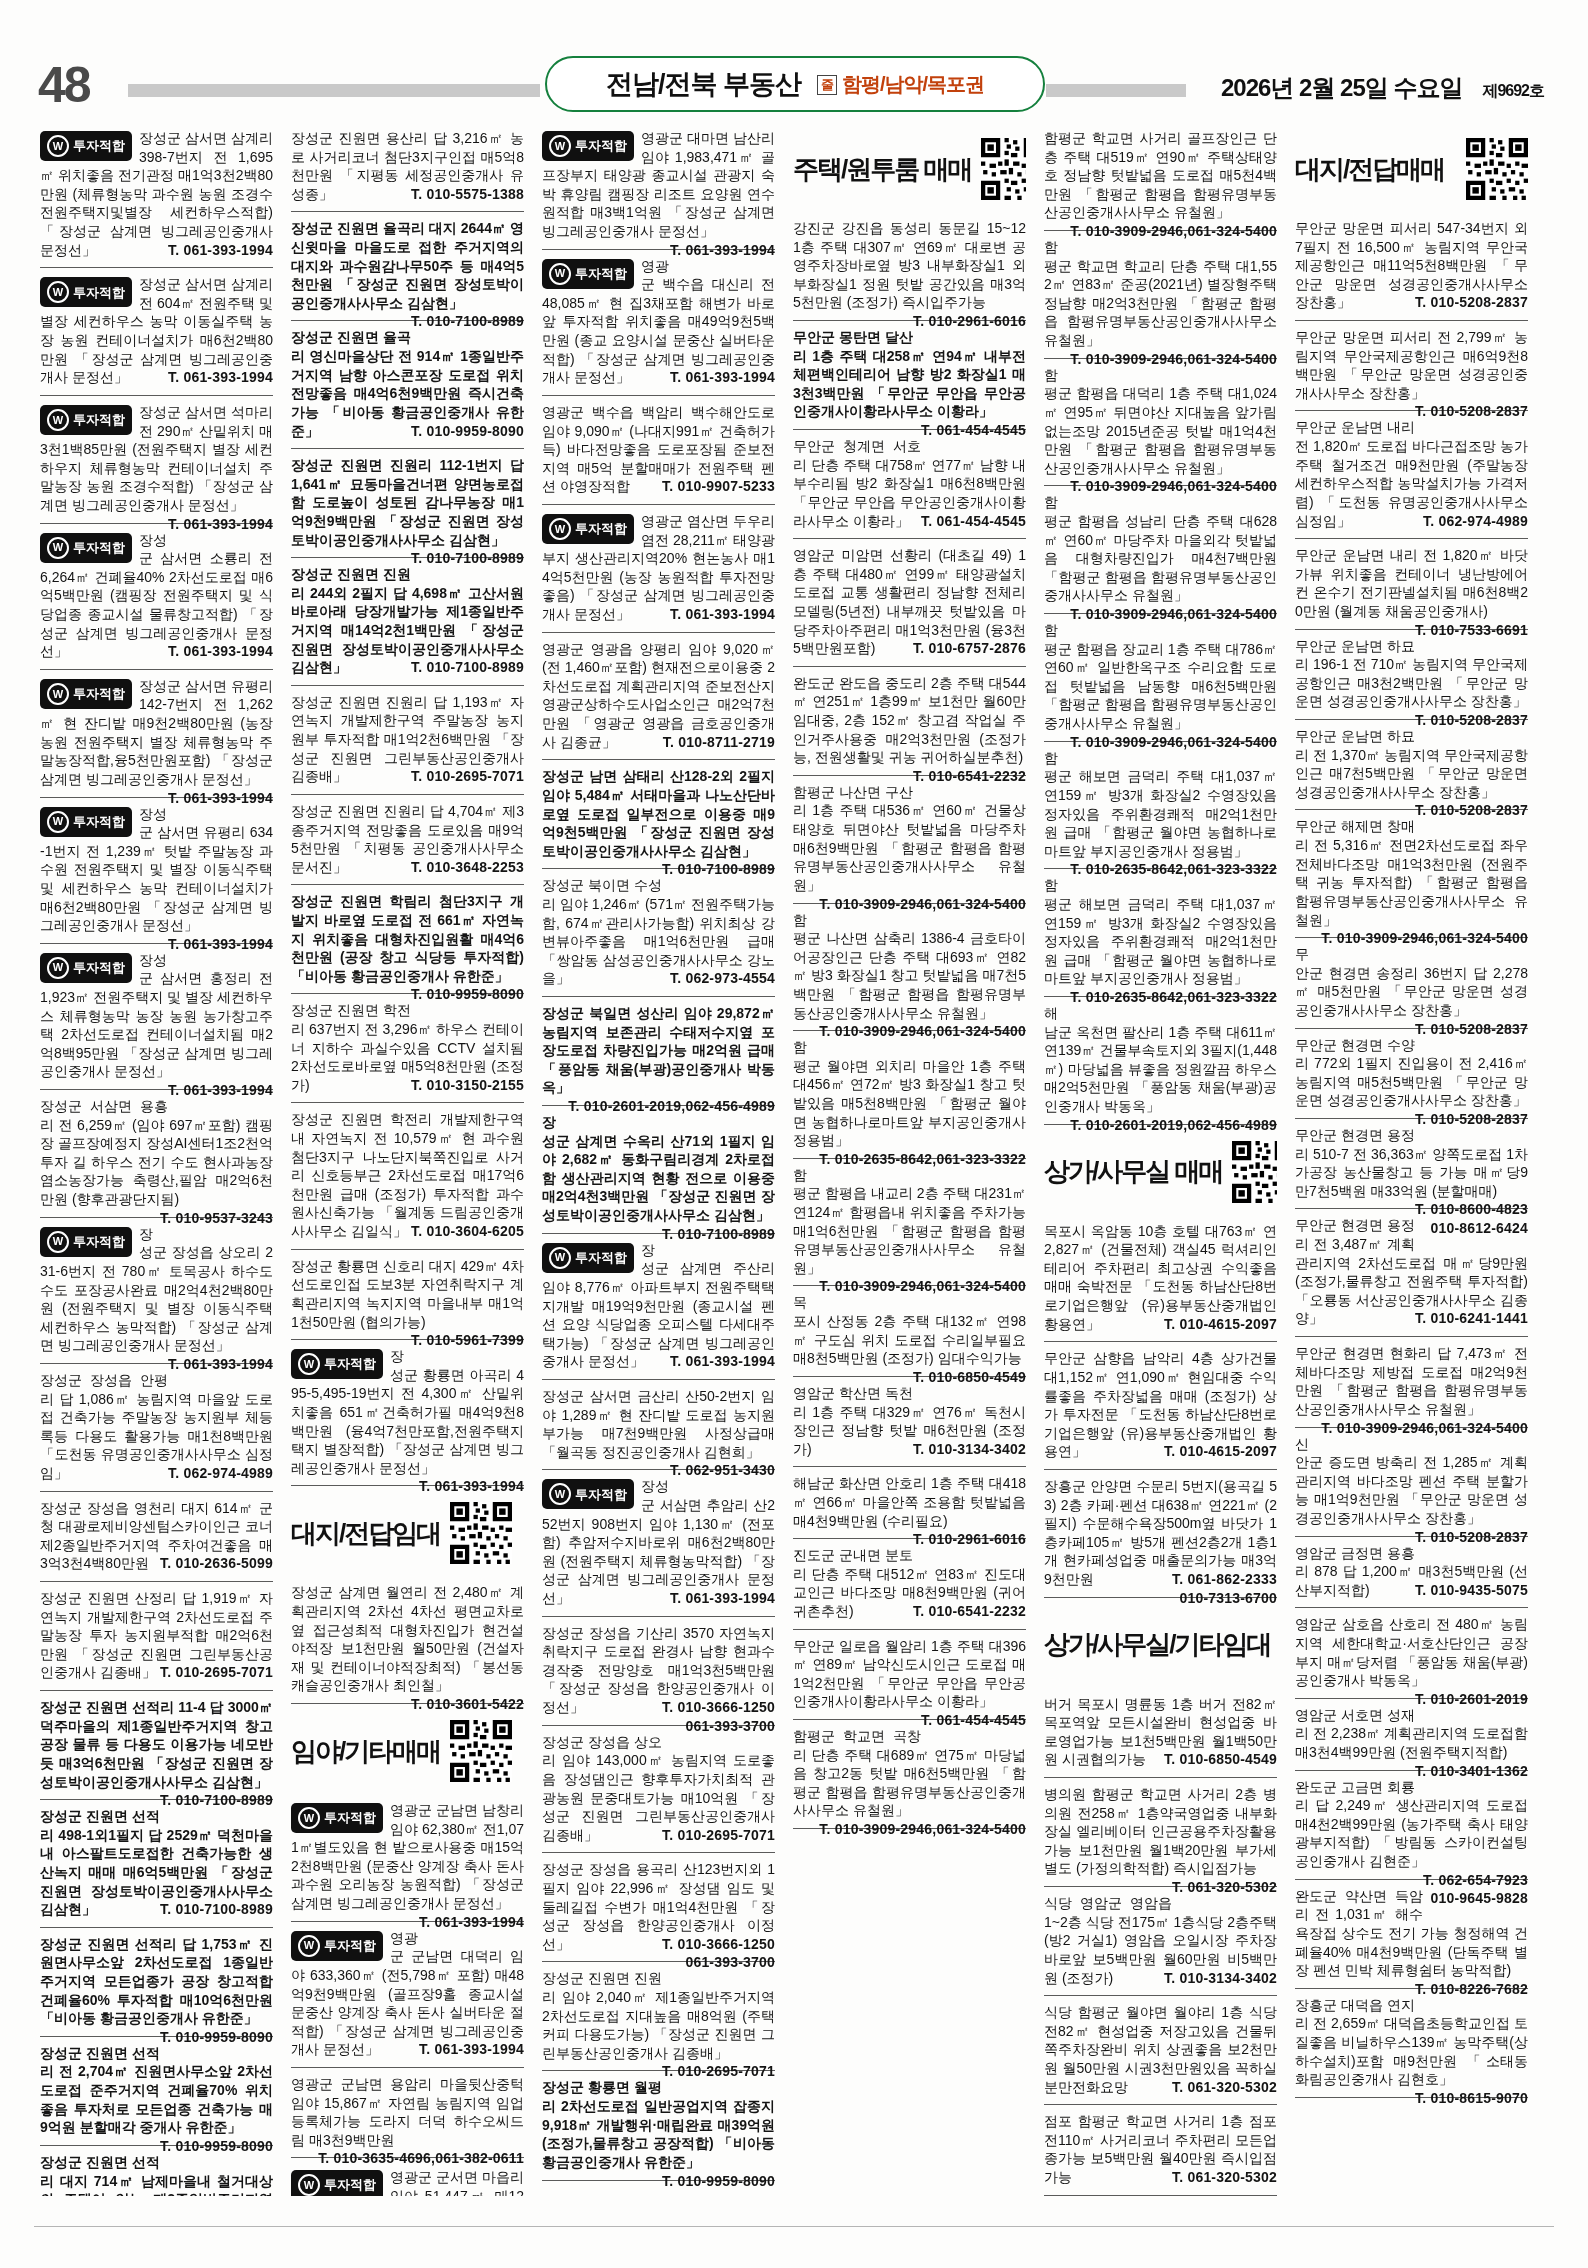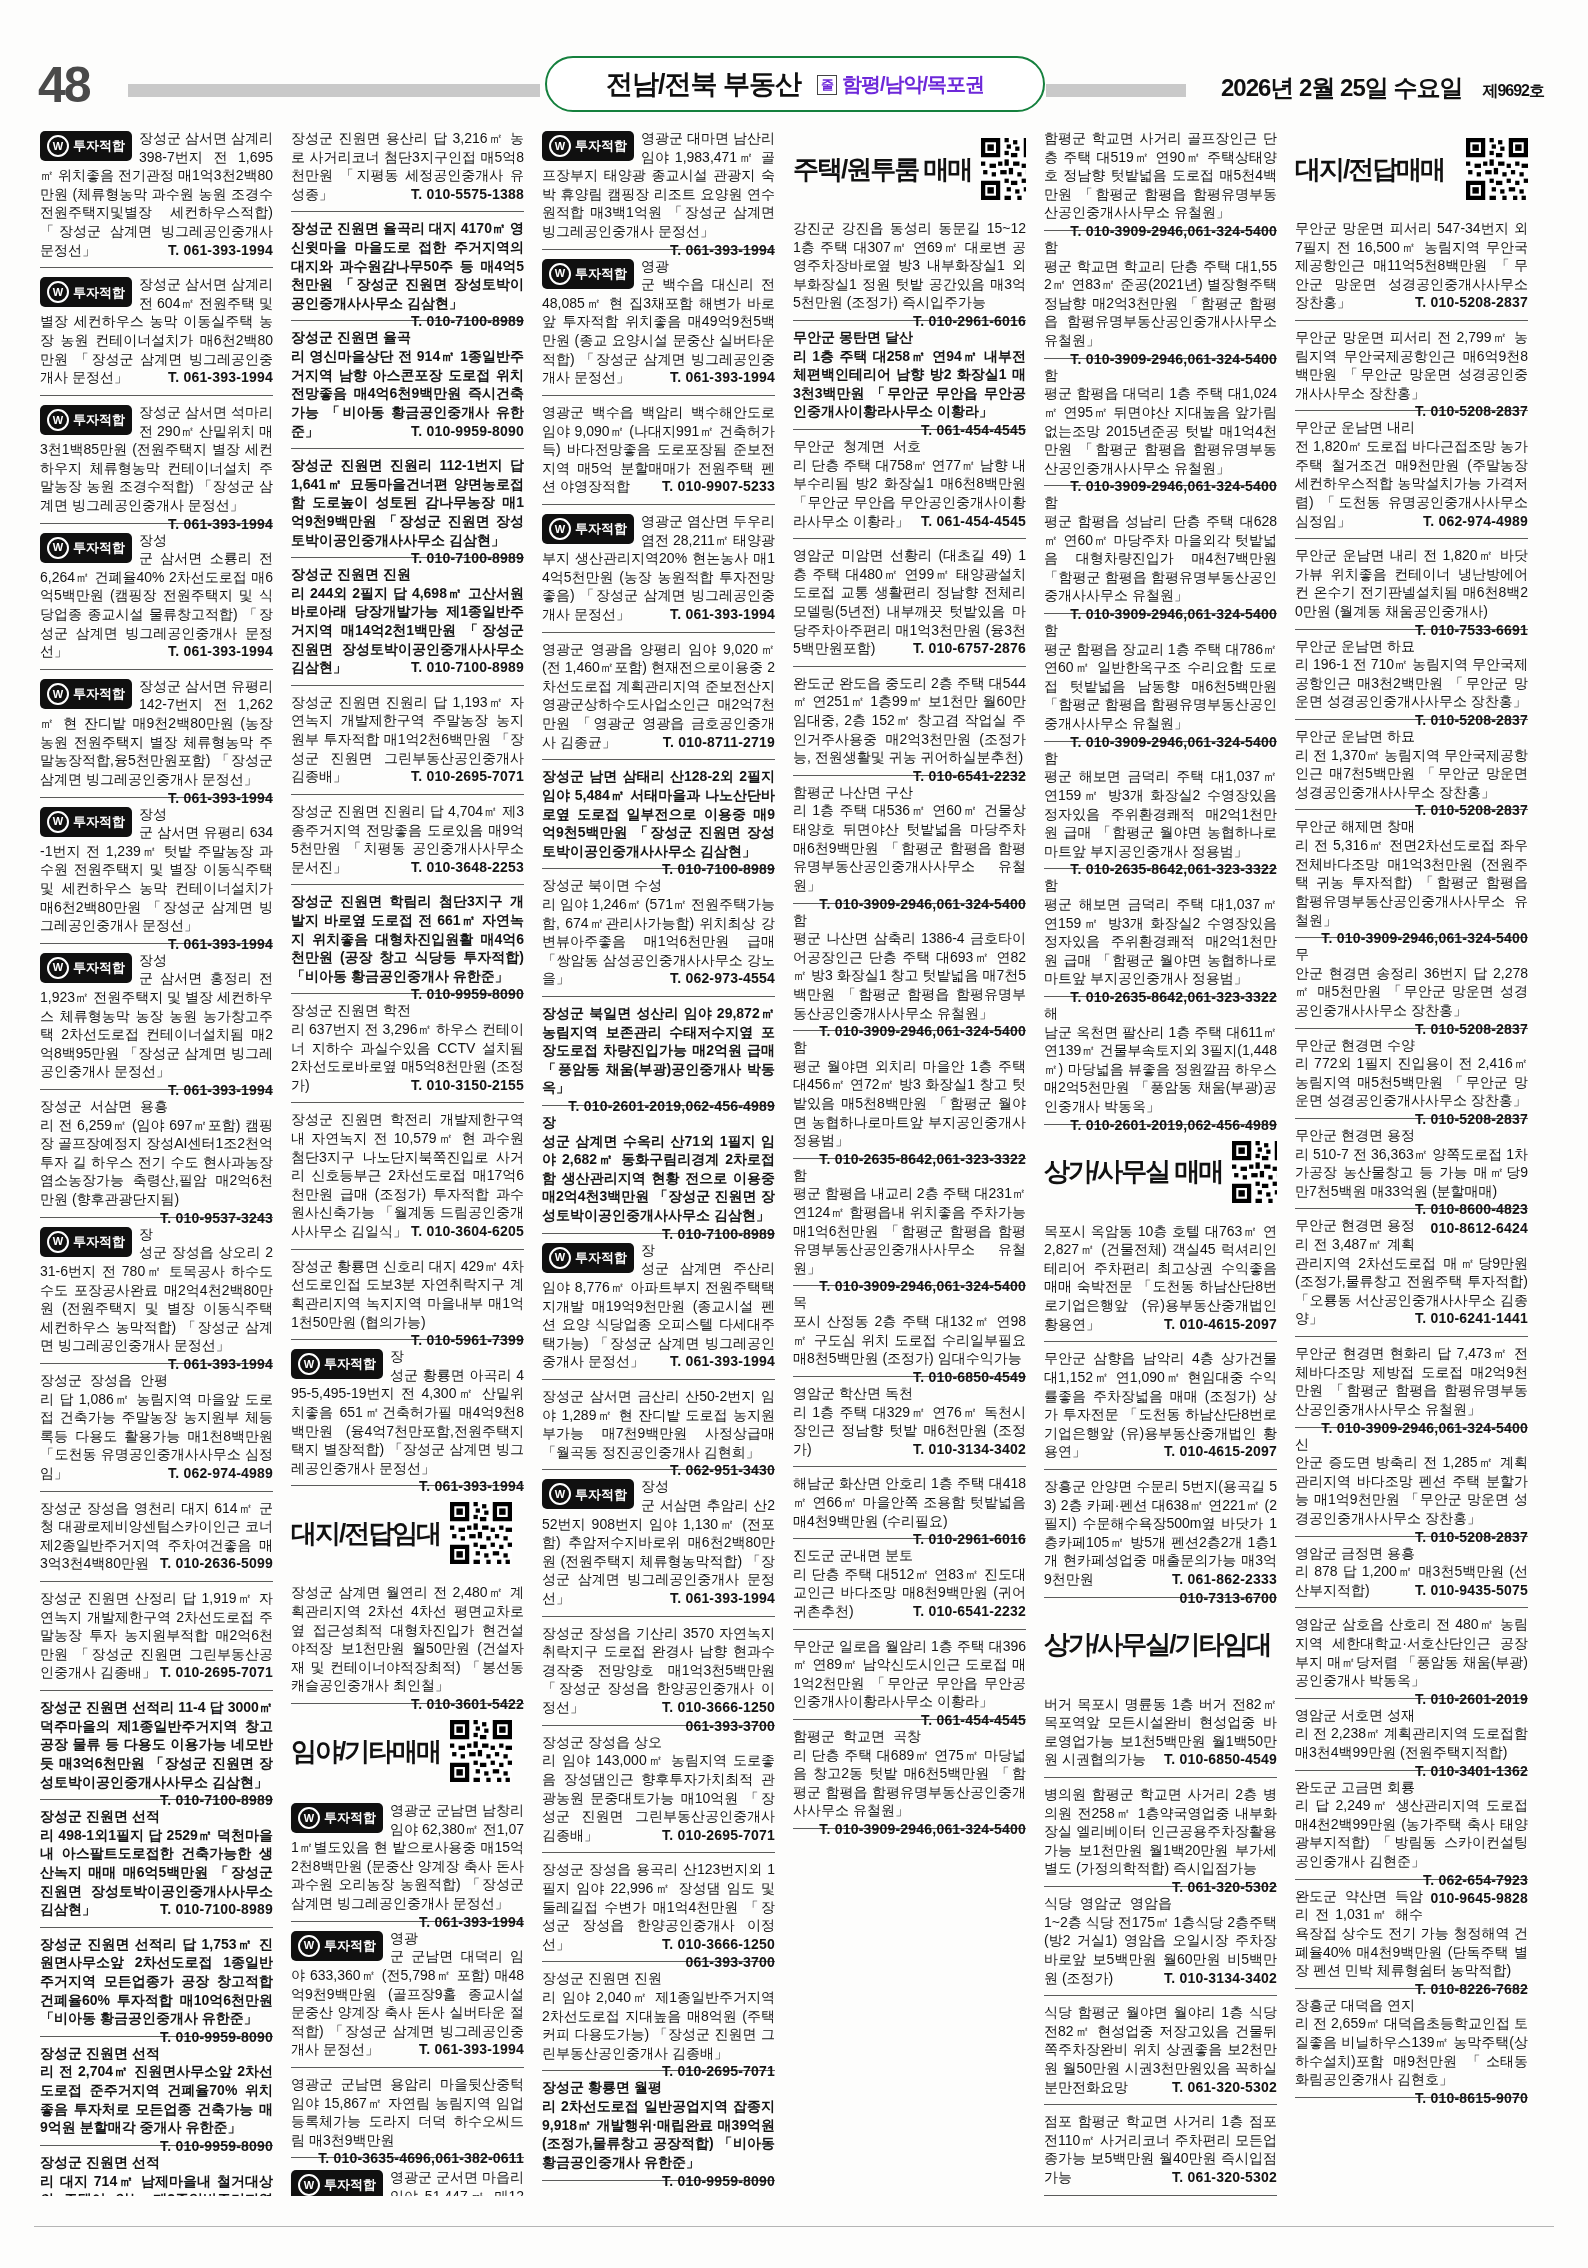--- a/index.html
+++ b/index.html
@@ -14,21 +14,21 @@
   .hbar{position:absolute;top:28px;height:13px;background:#c9c9c9;}
   .hbar.b1{left:128px;width:412px;}
   .hbar.b2{left:1046px;width:140px;}
   .title-pill{
     position:absolute;left:545px;top:0;width:496px;height:52px;
     border:2px solid #15803d;border-radius:34px;background:#fff;
     display:flex;align-items:center;justify-content:center;gap:16px;
   }
   .title-main{font-size:27px;font-weight:800;letter-spacing:-1px;}
   .ed-box{display:inline-block;border:1px solid #444;font-size:13px;padding:0 3px;margin-right:5px;vertical-align:2px;}
-  .title-sub{font-size:20px;font-weight:700;letter-spacing:-1px;color:#6d28d9;}
+  .title-sub{font-size:20px;font-weight:700;letter-spacing:-1px;color:#c2410c;}
   .dateline{position:absolute;right:40px;top:16px;font-size:24px;font-weight:800;letter-spacing:-1px;white-space:nowrap;}
   .issue{font-size:16px;font-weight:700;margin-left:20px;}
   
   .col{position:absolute;top:122px;width:233px;height:2074px;overflow:hidden;}
   .c0{left:40px}.c1{left:291px}.c2{left:542px}.c3{left:793px}.c4{left:1044px}.c5{left:1295px}
   
   .ad{
     font-size:14px;line-height:1.33;text-align:justify;word-break:break-all;
     padding:7px 0 8px;border-bottom:1px solid #5a5a5a;color:#141414;
   }
@@ -100,21 +100,21 @@
     <div class="ad"><span>장성군 장성읍 영천리 대지 614㎡ 군청 대광로제비앙센텀스카이인근 코너 제2종일반주거지역 주차여건좋음 매3억3천4백80만원 </span><span class="tel">T. 010-2636-5099</span></div>
     <div class="ad"><span>장성군 진원면 산정리 답 1,919㎡ 자연녹지 개발제한구역 2차선도로접 주말농장 투자 농지원부적합 매2억6천만원 「장성군 진원면 그린부동산공인중개사 김종배」 </span><span class="tel">T. 010-2695-7071</span></div>
     <div class="ad bold"><span>장성군 진원면 선적리 11-4 답 3000㎡ 덕주마을의 제1종일반주거지역 창고 공장 물류 등 다용도 이용가능 네모반듯 매3억6천만원 「장성군 진원면 장성토박이공인중개사사무소 김삼현」 </span><span class="tel">T. 010-7100-8989</span></div>
     <div class="ad bold"><span>장성군 진원면 선적리 498-1외1필지 답 2529㎡ 덕천마을내 아스팔트도로접한 건축가능한 생산녹지 매매 매6억5백만원 「장성군 진원면 장성토박이공인중개사사무소 김삼현」 </span><span class="tel">T. 010-7100-8989</span></div>
     <div class="ad bold"><span>장성군 진원면 선적리 답 1,753㎡ 진원면사무소앞 2차선도로접 1종일반주거지역 모든업종가 공장 창고적합 건폐율60% 투자적합 매10억6천만원 「비아동 황금공인중개사 유한준」 </span><span class="tel">T. 010-9959-8090</span></div>
     <div class="ad bold"><span>장성군 진원면 선적리 전 2,704㎡ 진원면사무소앞 2차선도로접 준주거지역 건폐율70% 위치좋음 투자처로 모든업종 건축가능 매9억원 분할매각 중개사 유한준」 </span><span class="tel">T. 010-9959-8090</span></div>
     <div class="ad bold"><span>장성군 진원면 선적리 대지 714㎡ 남제마을내 철거대상의 주택이 있는 제2종일반주거지역 매3억4천5백만원 「장성군 진원면 장성토박이공인중개사사무소 김삼현」 </span></div>
   </div>
 <div class="col c1">
     <div class="ad"><span>장성군 진원면 용산리 답 3,216㎡ 농로 사거리코너 첨단3지구인접 매5억8천만원 「지평동 세정공인중개사 유성종」 </span><span class="tel">T. 010-5575-1388</span></div>
-    <div class="ad bold"><span>장성군 진원면 율곡리 대지 4170㎡ 영신윗마을 마을도로 접한 주거지역의 대지와 과수원감나무50주 등 매4억5천만원 「장성군 진원면 장성토박이공인중개사사무소 김삼현」 </span><span class="tel">T. 010-7100-8989</span></div>
+    <div class="ad bold"><span>장성군 진원면 율곡리 대지 2644㎡ 영신윗마을 마을도로 접한 주거지역의 대지와 과수원감나무50주 등 매4억5천만원 「장성군 진원면 장성토박이공인중개사사무소 김삼현」 </span><span class="tel">T. 010-7100-8989</span></div>
     <div class="ad bold"><span>장성군 진원면 율곡리 영신마을상단 전 914㎡ 1종일반주거지역 남향 아스콘포장 도로접 위치 전망좋음 매4억6천9백만원 즉시건축가능 「비아동 황금공인중개사 유한준」 </span><span class="tel">T. 010-9959-8090</span></div>
     <div class="ad bold"><span>장성군 진원면 진원리 112-1번지 답 1,641㎡ 묘동마을건너편 양면농로접함 도로높이 성토된 감나무농장 매1억9천9백만원 「장성군 진원면 장성토박이공인중개사사무소 김삼현」 </span><span class="tel">T. 010-7100-8989</span></div>
     <div class="ad bold"><span>장성군 진원면 진원리 244외 2필지 답 4,698㎡ 고산서원바로아래 당장개발가능 제1종일반주거지역 매14억2천1백만원 「장성군 진원면 장성토박이공인중개사사무소 김삼현」 </span><span class="tel">T. 010-7100-8989</span></div>
     <div class="ad"><span>장성군 진원면 진원리 답 1,193㎡ 자연녹지 개발제한구역 주말농장 농지원부 투자적합 매1억2천6백만원 「장성군 진원면 그린부동산공인중개사 김종배」 </span><span class="tel">T. 010-2695-7071</span></div>
     <div class="ad"><span>장성군 진원면 진원리 답 4,704㎡ 제3종주거지역 전망좋음 도로있음 매9억5천만원 「치평동 공인중개사사무소 문서진」 </span><span class="tel">T. 010-3648-2253</span></div>
     <div class="ad bold"><span>장성군 진원면 학림리 첨단3지구 개발지 바로옆 도로접 전 661㎡ 자연녹지 위치좋음 대형차진입원활 매4억6천만원 (공장 창고 식당등 투자적합) 「비아동 황금공인중개사 유한준」 </span><span class="tel">T. 010-9959-8090</span></div>
     <div class="ad"><span>장성군 진원면 학전리 637번지 전 3,296㎡ 하우스 컨테이너 지하수 과실수있음 CCTV 설치됨 2차선도로바로옆 매5억8천만원 (조정가) </span><span class="tel">T. 010-3150-2155</span></div>
     <div class="ad"><span>장성군 진원면 학전리 개발제한구역내 자연녹지 전 10,579㎡ 현 과수원 첨단3지구 나노단지북쪽진입로 사거리 신호등부근 2차선도로접 매17억6천만원 급매 (조정가) 투자적합 과수원사신축가능 「월계동 드림공인중개사사무소 김일식」 </span><span class="tel">T. 010-3604-6205</span></div>
     <div class="ad"><span>장성군 황룡면 신호리 대지 429㎡ 4차선도로인접 도보3분 자연취락지구 계획관리지역 녹지지역 마을내부 매1억1천50만원 (협의가능) </span><span class="tel">T. 010-5961-7399</span></div>
     <div class="ad"><span class="badge">

